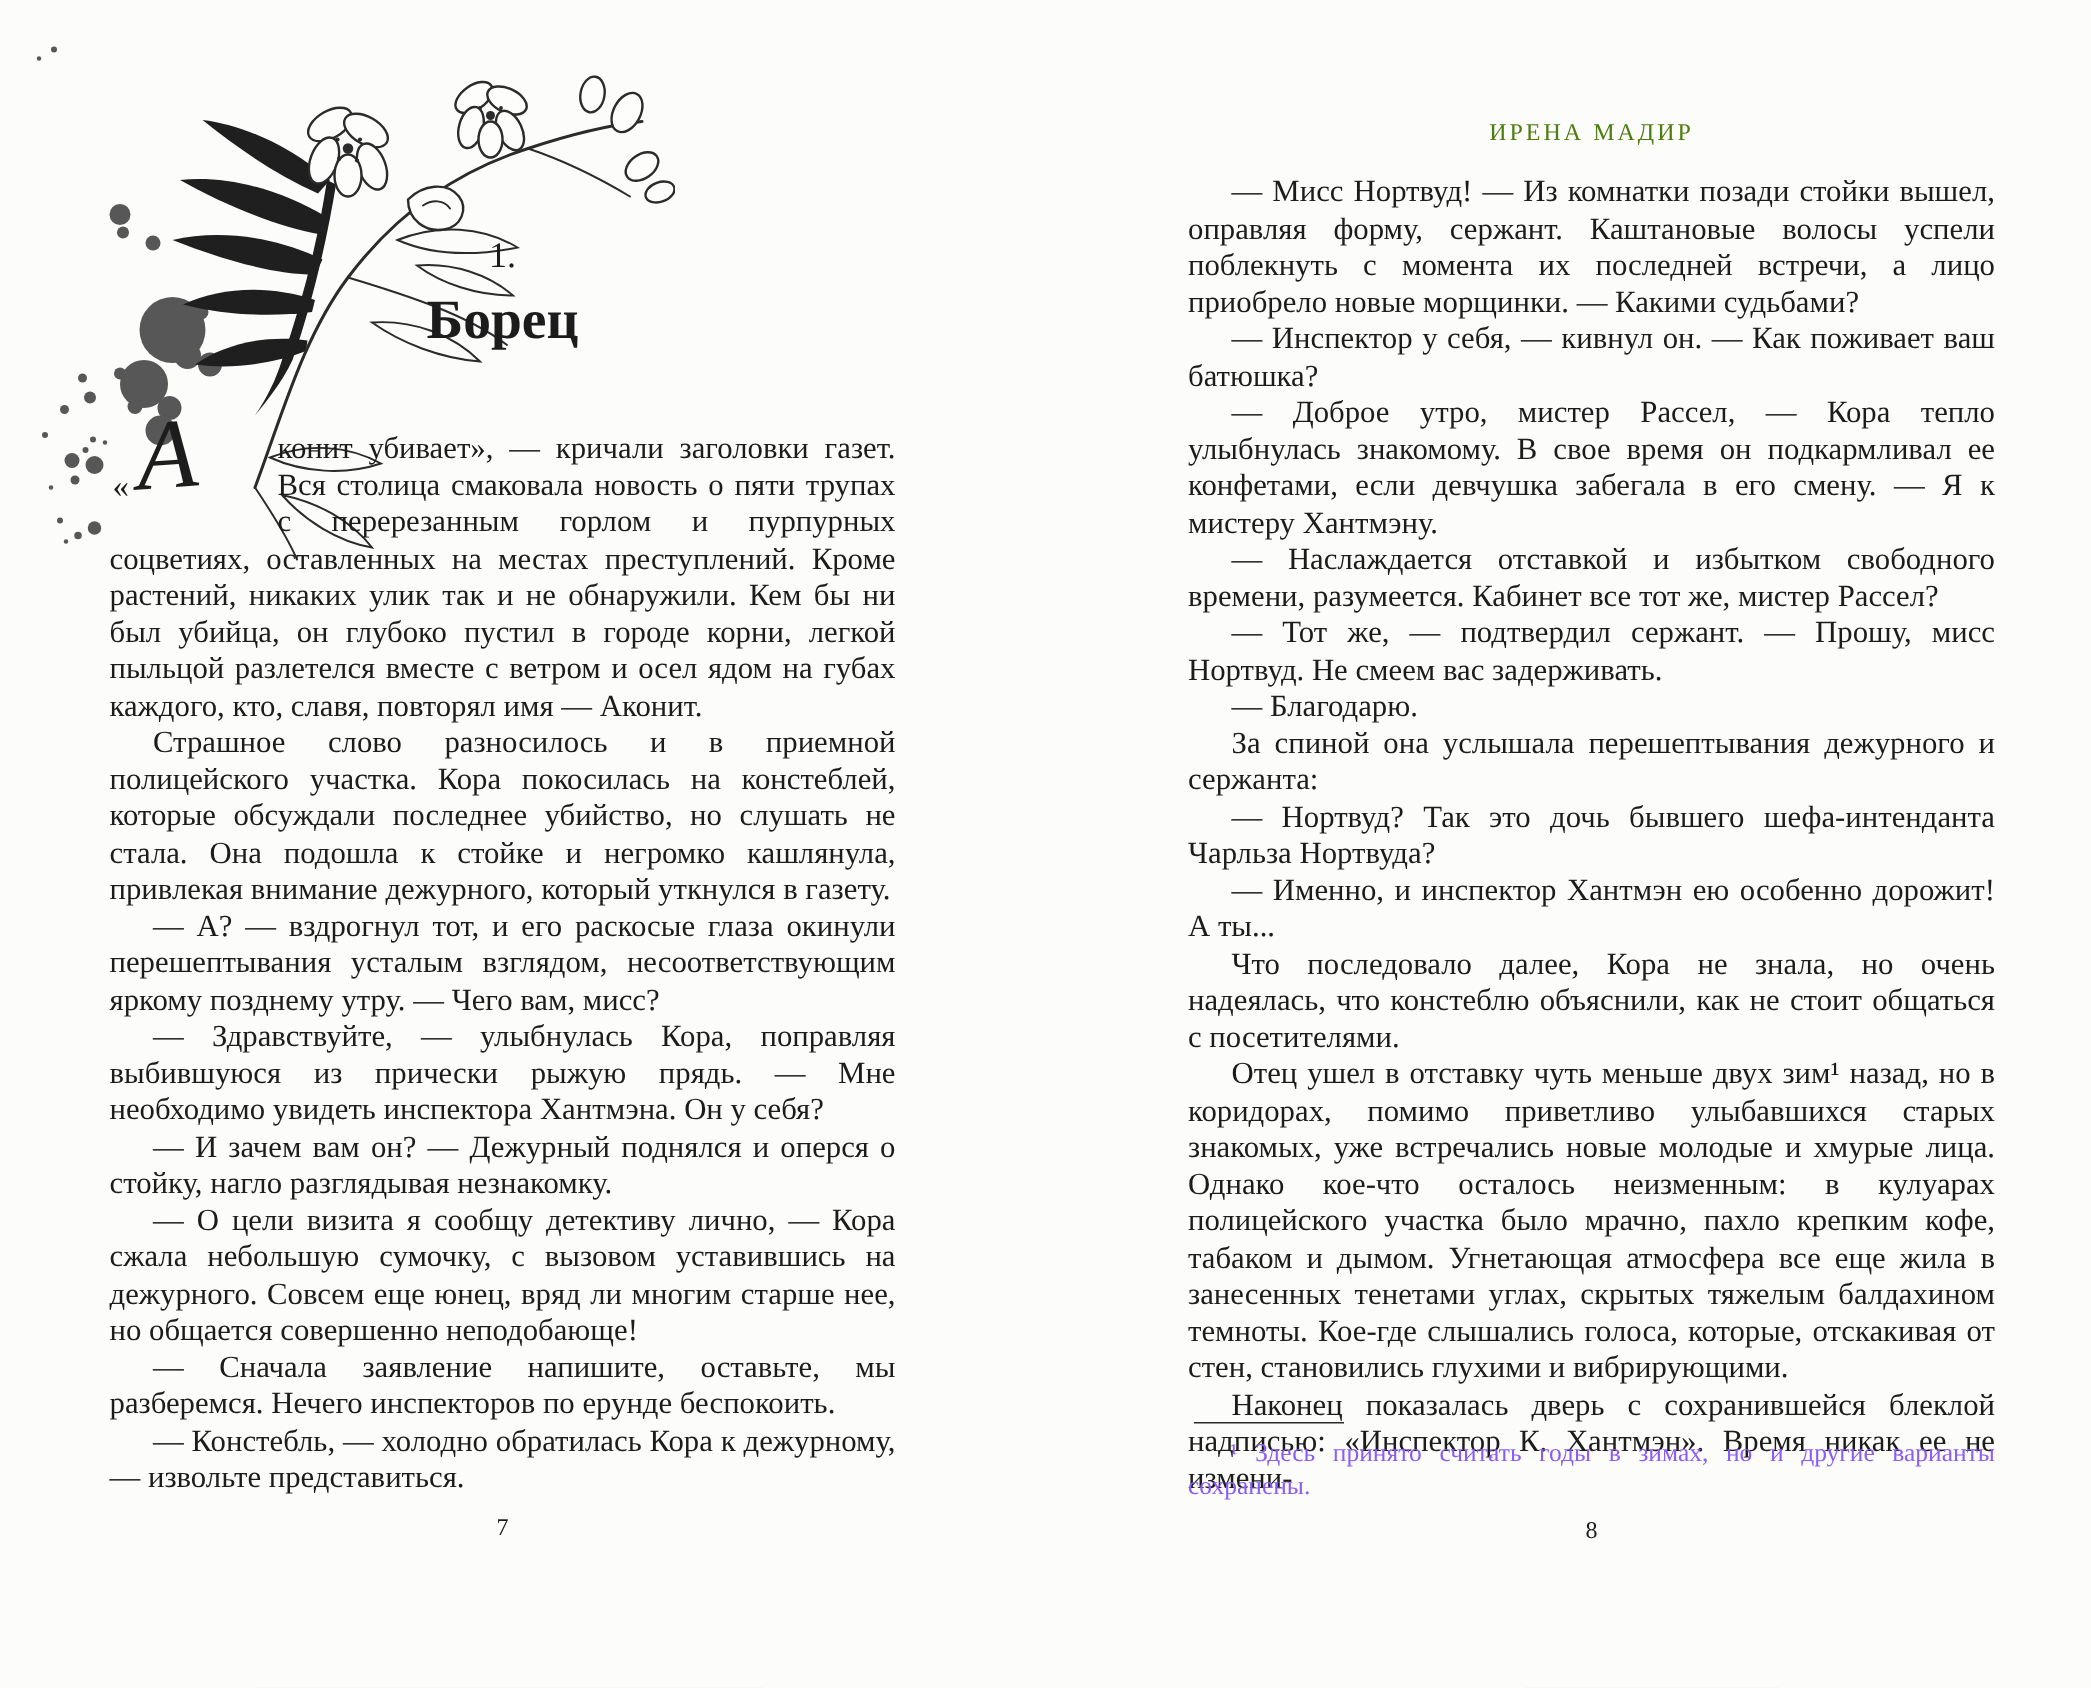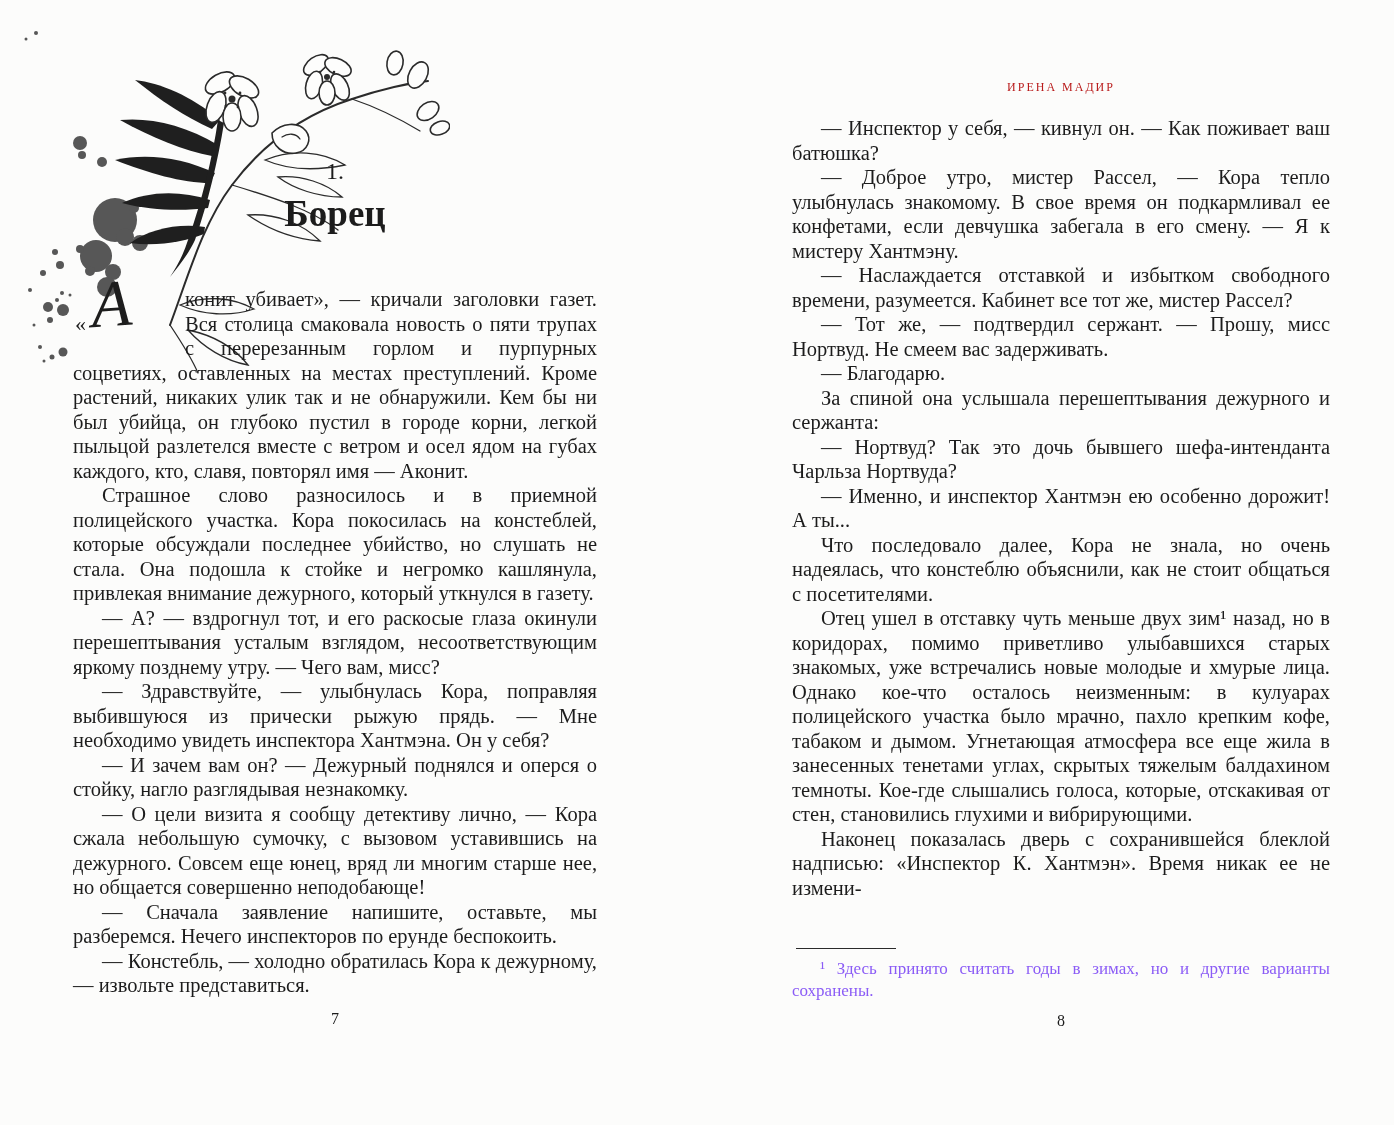--- a/index.html
+++ b/index.html
@@ -16,21 +16,21 @@
              text-align:justify;color:#1c1c1c;hyphens:auto;}
   .page-left .body-text{top:287px;}
   .page-right .body-text{top:116px;}
   .para{margin:0;}
   .para.indent{text-indent:29px;}
   .dropcap-box{float:left;width:112px;height:50px;position:relative;}
   .open-quote{position:absolute;left:2px;bottom:1px;font-size:22px;color:#1c1c1c;}
   .dropcap-letter{position:absolute;left:18px;top:-16px;font-size:66px;line-height:1;
                   font-style:italic;color:#1d1d1d;transform:rotate(-4deg);}
   .running-header{position:absolute;top:80px;left:0;width:100%;text-align:center;
-                  font-size:12px;letter-spacing:2px;color:#b91c1c;}
+                  font-size:16px;letter-spacing:2px;color:#4d7c0f;}
   .footnote-block{position:absolute;top:948px;left:0;width:100%;color:#8b5cf6;}
   .footnote-rule{width:100px;border-top:1.6px solid #2a2a2a;margin:0 0 9px 4px;}
   .footnote-text{margin:0;font-size:17px;line-height:22px;text-align:justify;text-indent:28px;}
   .page-number{position:absolute;left:0;width:100%;text-align:center;font-size:16px;color:#1c1c1c;}
   .page-left .page-number{top:1010px;}
   .page-right .page-number{top:1012px;}
   .ink{fill:#575757;}
   .line-art{fill:none;stroke:#2b2b2b;stroke-width:2;stroke-linecap:round;}
   .line-art-thin{fill:none;stroke:#2b2b2b;stroke-width:1.3;stroke-linecap:round;}
   .petal{fill:#fdfdfc;stroke:#2b2b2b;stroke-width:1.6;}
@@ -157,20 +157,21 @@
     </div>
 
     <div class="page-number">7</div>
   </section>
 
   <section class="page page-right">
     <div class="running-header">ИРЕНА МАДИР</div>
 
     <div class="body-text">
       <div>
+          <p class="para indent">— Мисс Нортвуд! — Из комнатки позади стойки вышел, оправляя форму, сержант. Каштановые волосы успели поблекнуть с момента их последней встречи, а лицо приобрело новые морщинки. — Какими судьбами?</p>
           <p class="para indent">— Инспектор у себя, — кивнул он. — Как поживает ваш батюшка?</p>
           <p class="para indent">— Доброе утро, мистер Рассел, — Кора тепло улыбнулась знакомому. В свое время он подкармливал ее конфетами, если девчушка забегала в его смену. — Я к мистеру Хантмэну.</p>
           <p class="para indent">— Наслаждается отставкой и избытком свободного времени, разумеется. Кабинет все тот же, мистер Рассел?</p>
           <p class="para indent">— Тот же, — подтвердил сержант. — Прошу, мисс Нортвуд. Не смеем вас задерживать.</p>
           <p class="para indent">— Благодарю.</p>
           <p class="para indent">За спиной она услышала перешептывания дежурного и сержанта:</p>
           <p class="para indent">— Нортвуд? Так это дочь бывшего шефа-интенданта Чарльза Нортвуда?</p>
           <p class="para indent">— Именно, и инспектор Хантмэн ею особенно дорожит! А ты...</p>
           <p class="para indent">Что последовало далее, Кора не знала, но очень надеялась, что констеблю объяснили, как не стоит общаться с посетителями.</p>
           <p class="para indent">Отец ушел в отставку чуть меньше двух зим¹ назад, но в коридорах, помимо приветливо улыбавшихся старых знакомых, уже встречались новые молодые и хмурые лица. Однако кое-что осталось неизменным: в кулуарах полицейского участка было мрачно, пахло крепким кофе, табаком и дымом. Угнетающая атмосфера все еще жила в занесенных тенетами углах, скрытых тяжелым балдахином темноты. Кое-где слышались голоса, которые, отскакивая от стен, становились глухими и вибрирующими.</p>

